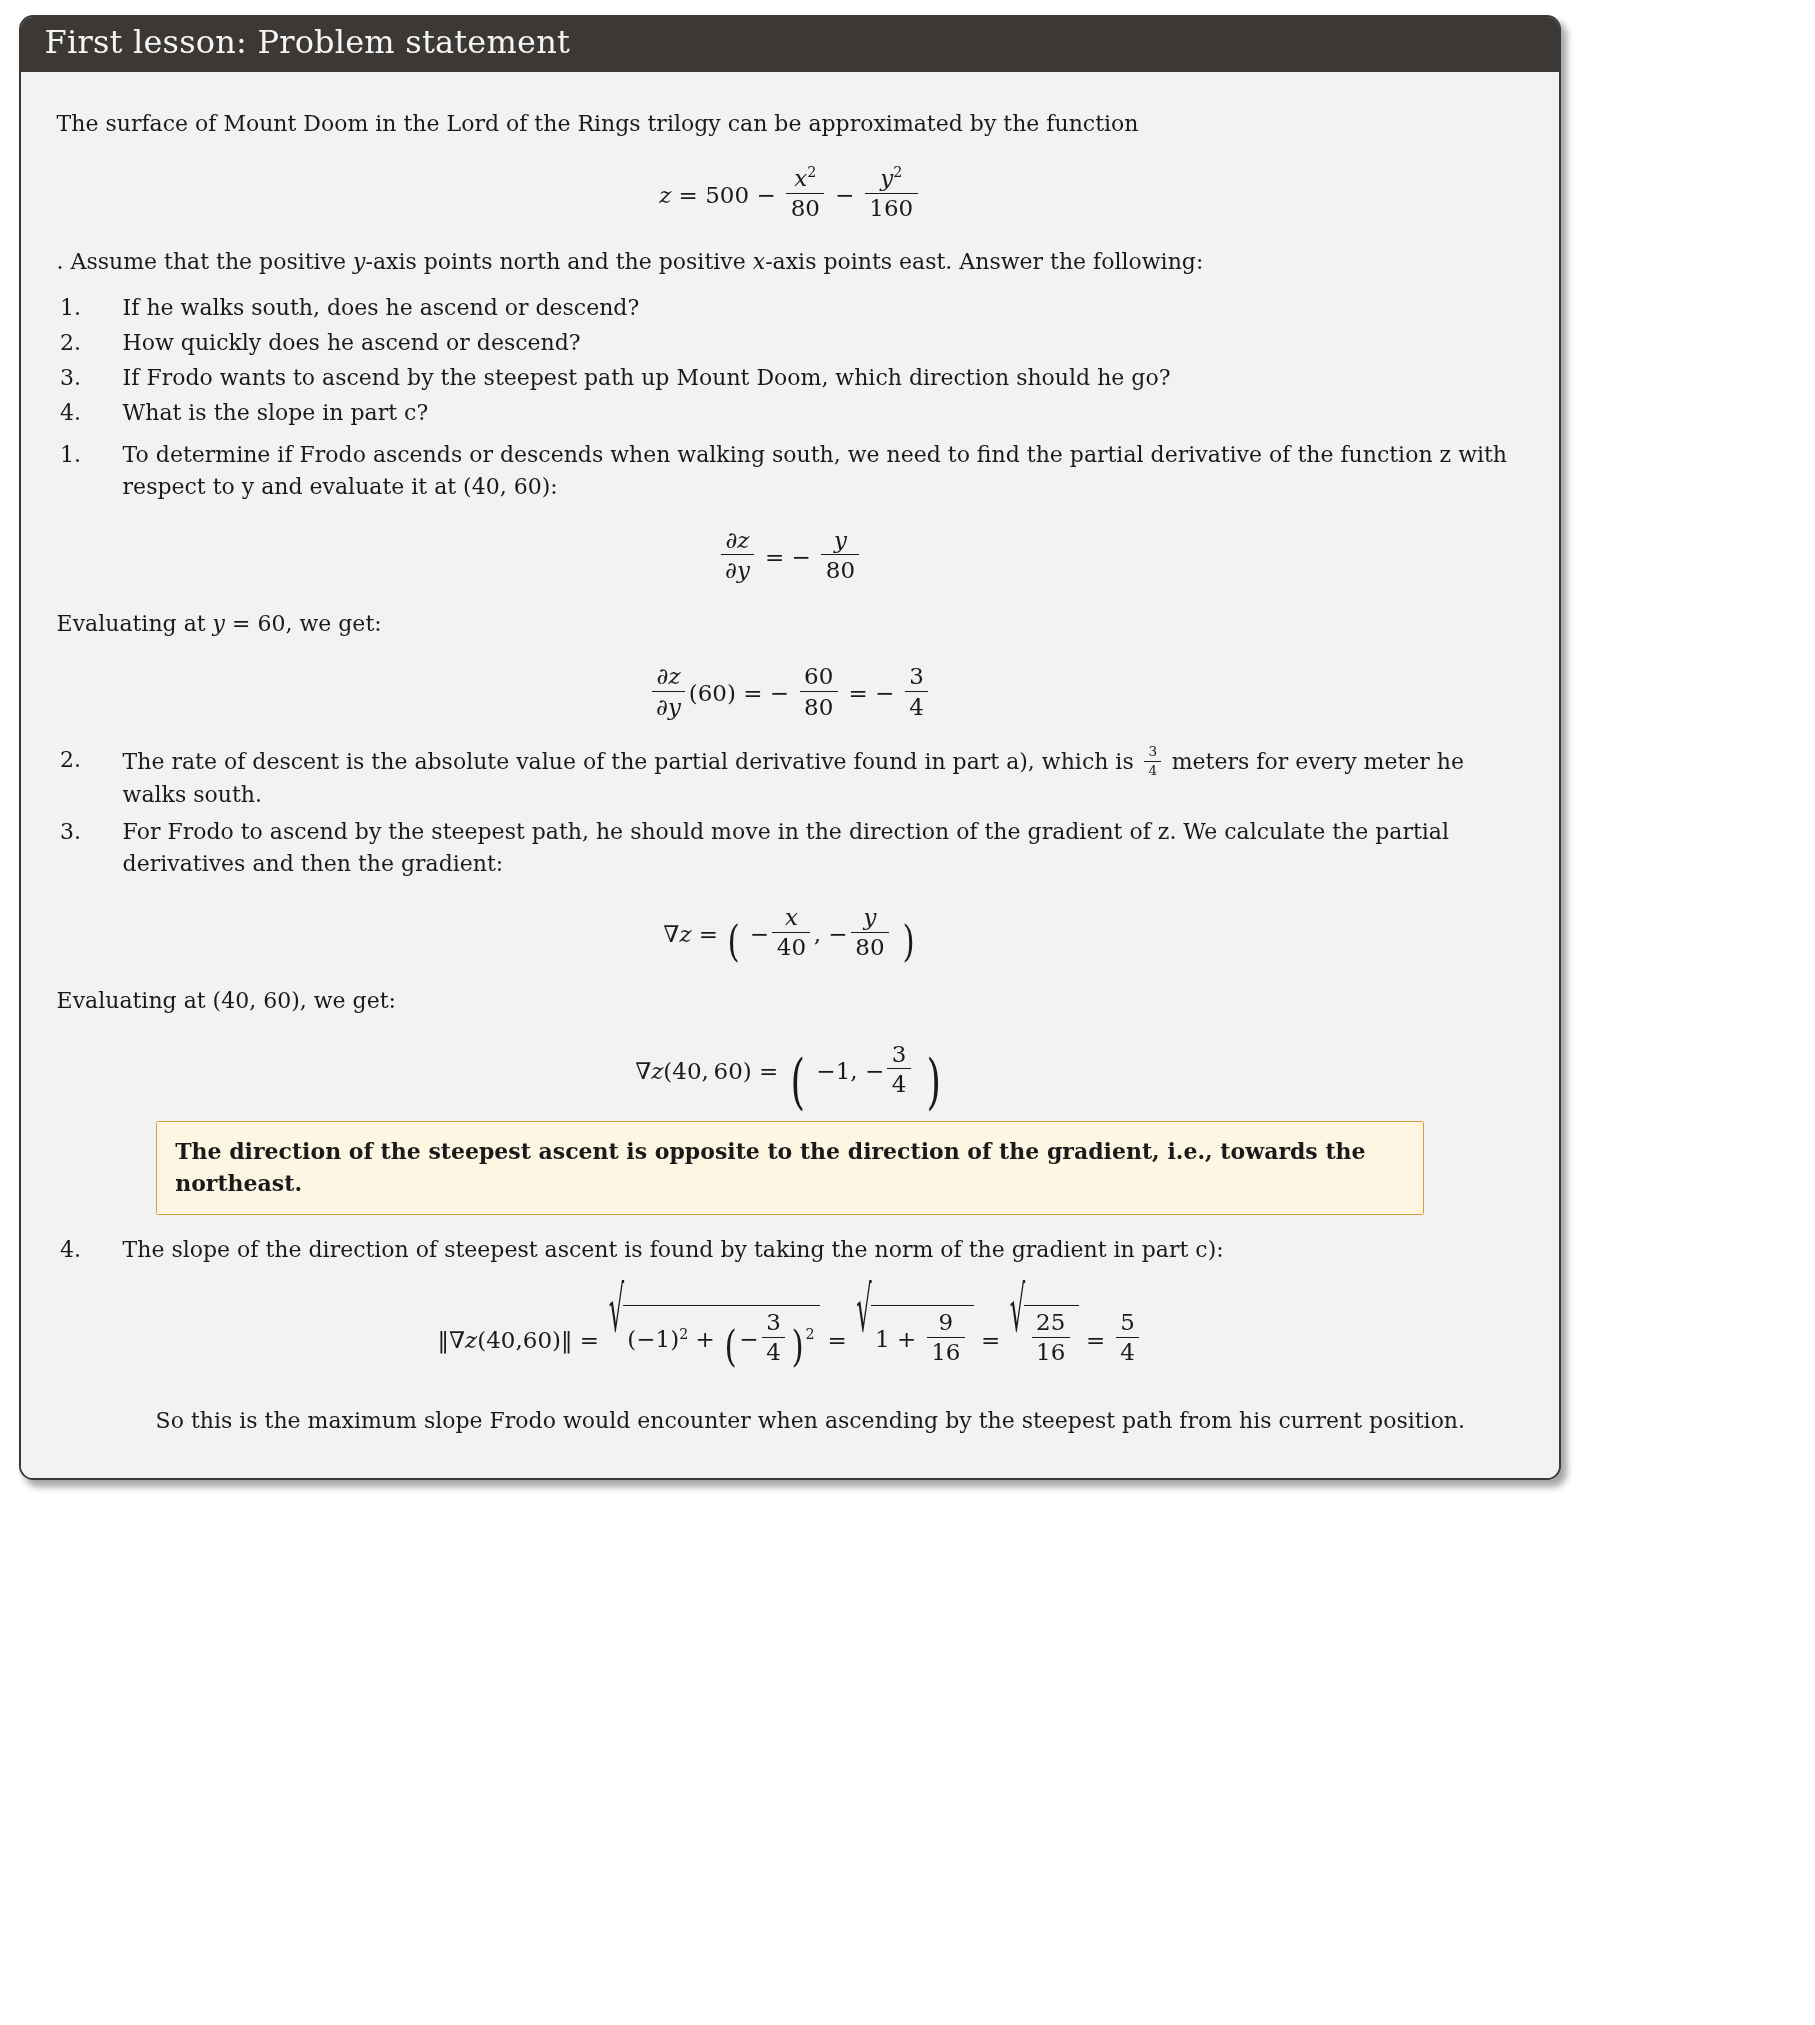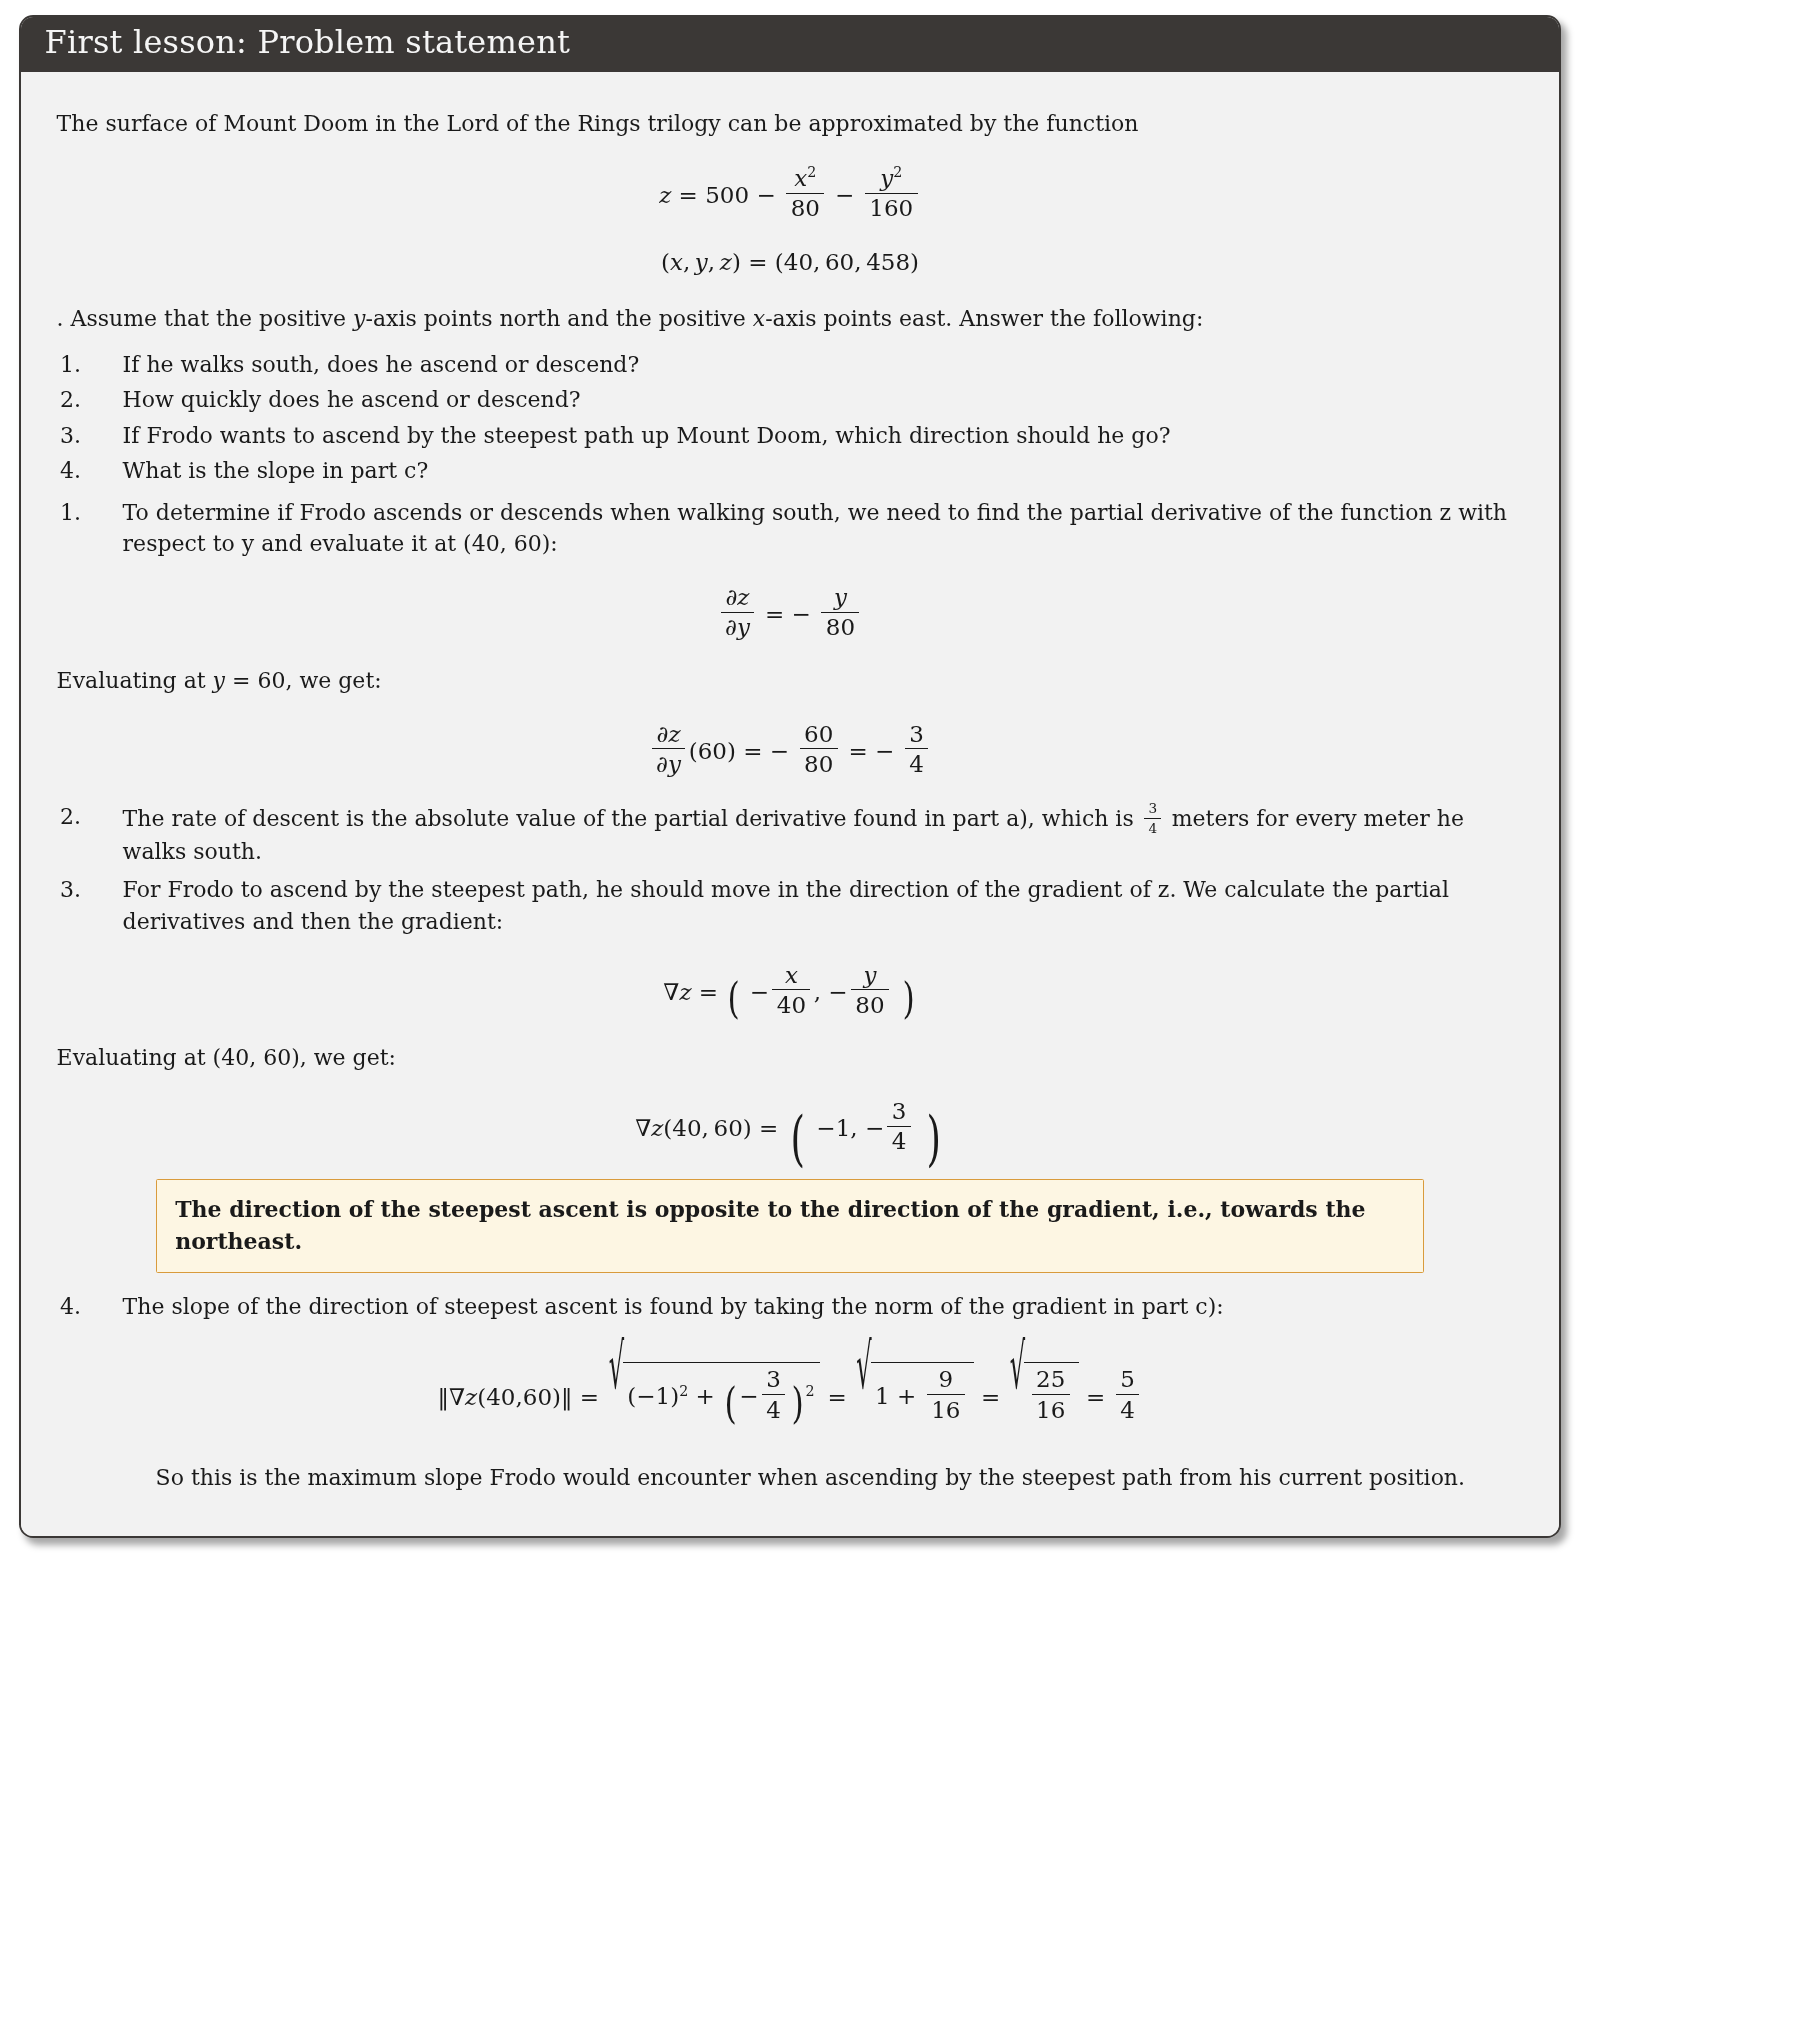--- a/index.html
+++ b/index.html
@@ -160,25 +160,20 @@
           <span class="den">80</span>
         </span>
         <span>−</span>
         <span class="frac">
           <span class="num"><span class="mi">y</span><span class="sup">2</span></span>
           <span class="den">160</span>
         </span>
       </div>
 
 
-      <div class="eq">
-        <span>(</span><span class="mi">x</span><span>,</span> <span class="mi">y</span><span>,</span> <span class="mi">z</span><span>)</span>
-        <span>=</span>
-        <span>(</span><span>40</span><span>,</span> <span>60</span><span>,</span> <span>458</span><span>)</span>
-      </div>
 
       <p class="para">
         <span>. Assume that the positive </span><span class="mi">y</span><span>-axis points north and the positive </span><span class="mi">x</span><span>-axis points east. Answer the following:</span>
       </p>
 
       <div class="olist">
         <div class="olrow">
           <div class="num-cell">1.</div>
           <div class="body-cell">If he walks south, does he ascend or descend?</div>
         </div>

